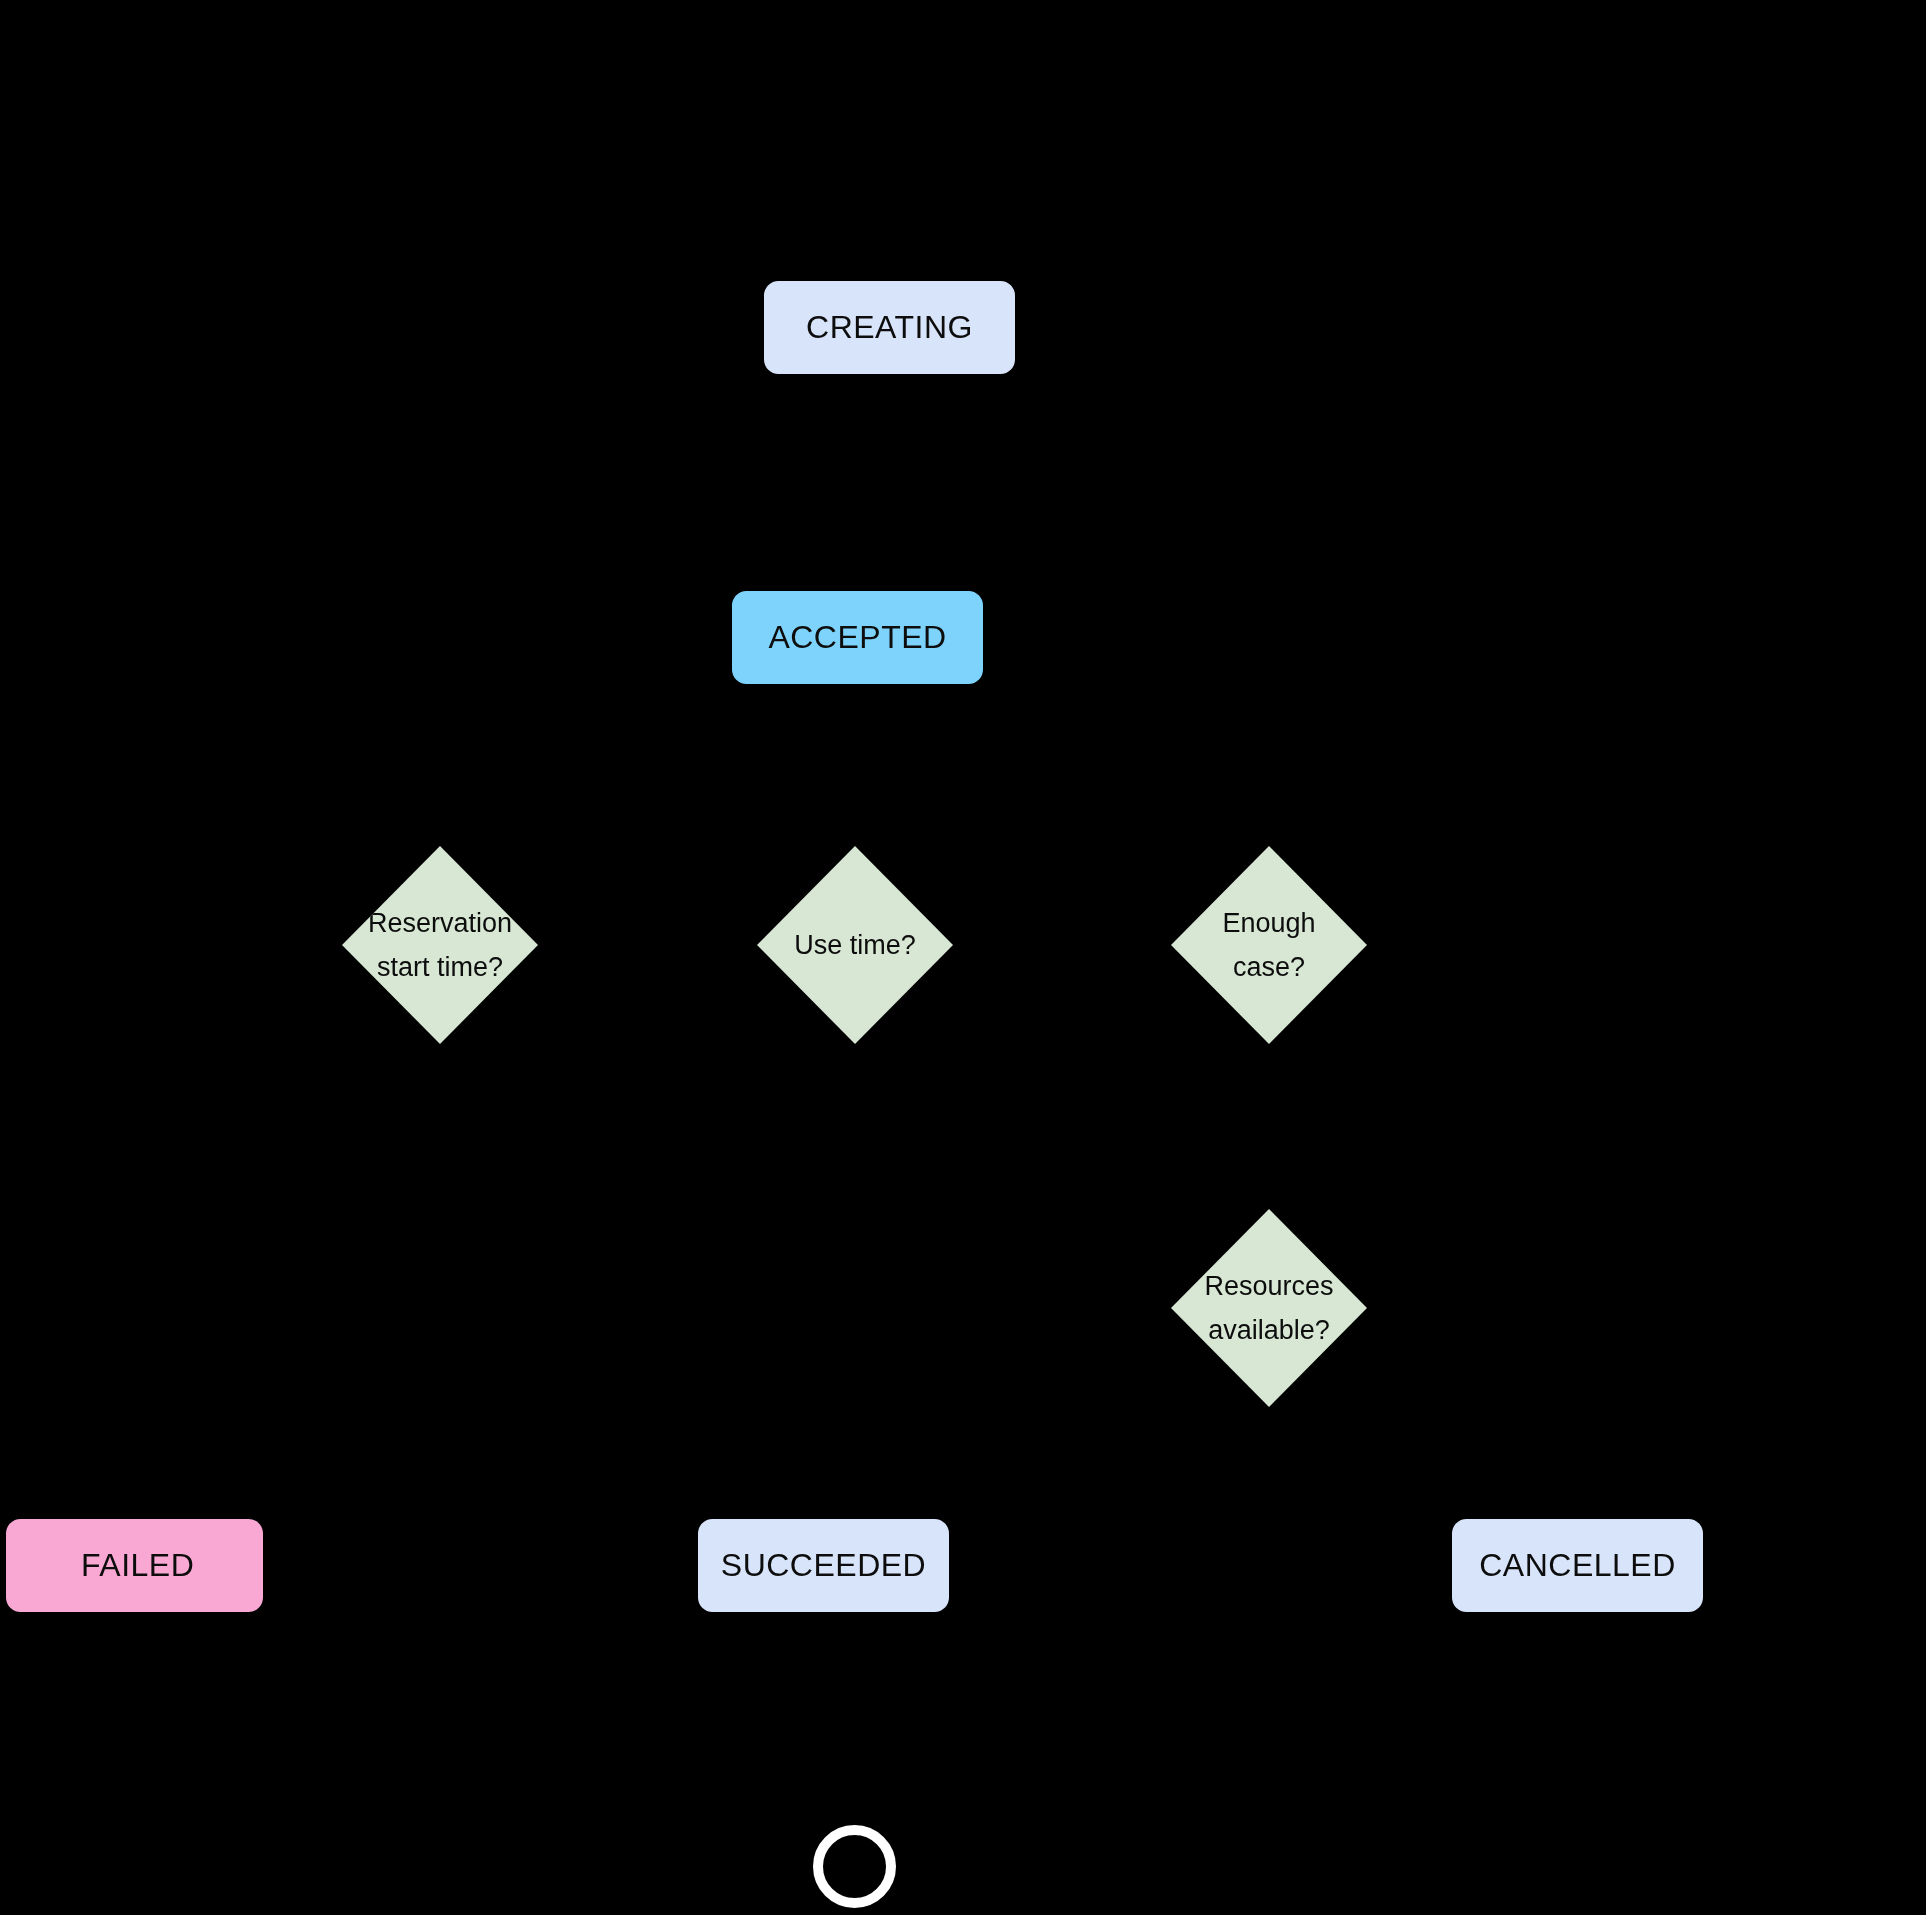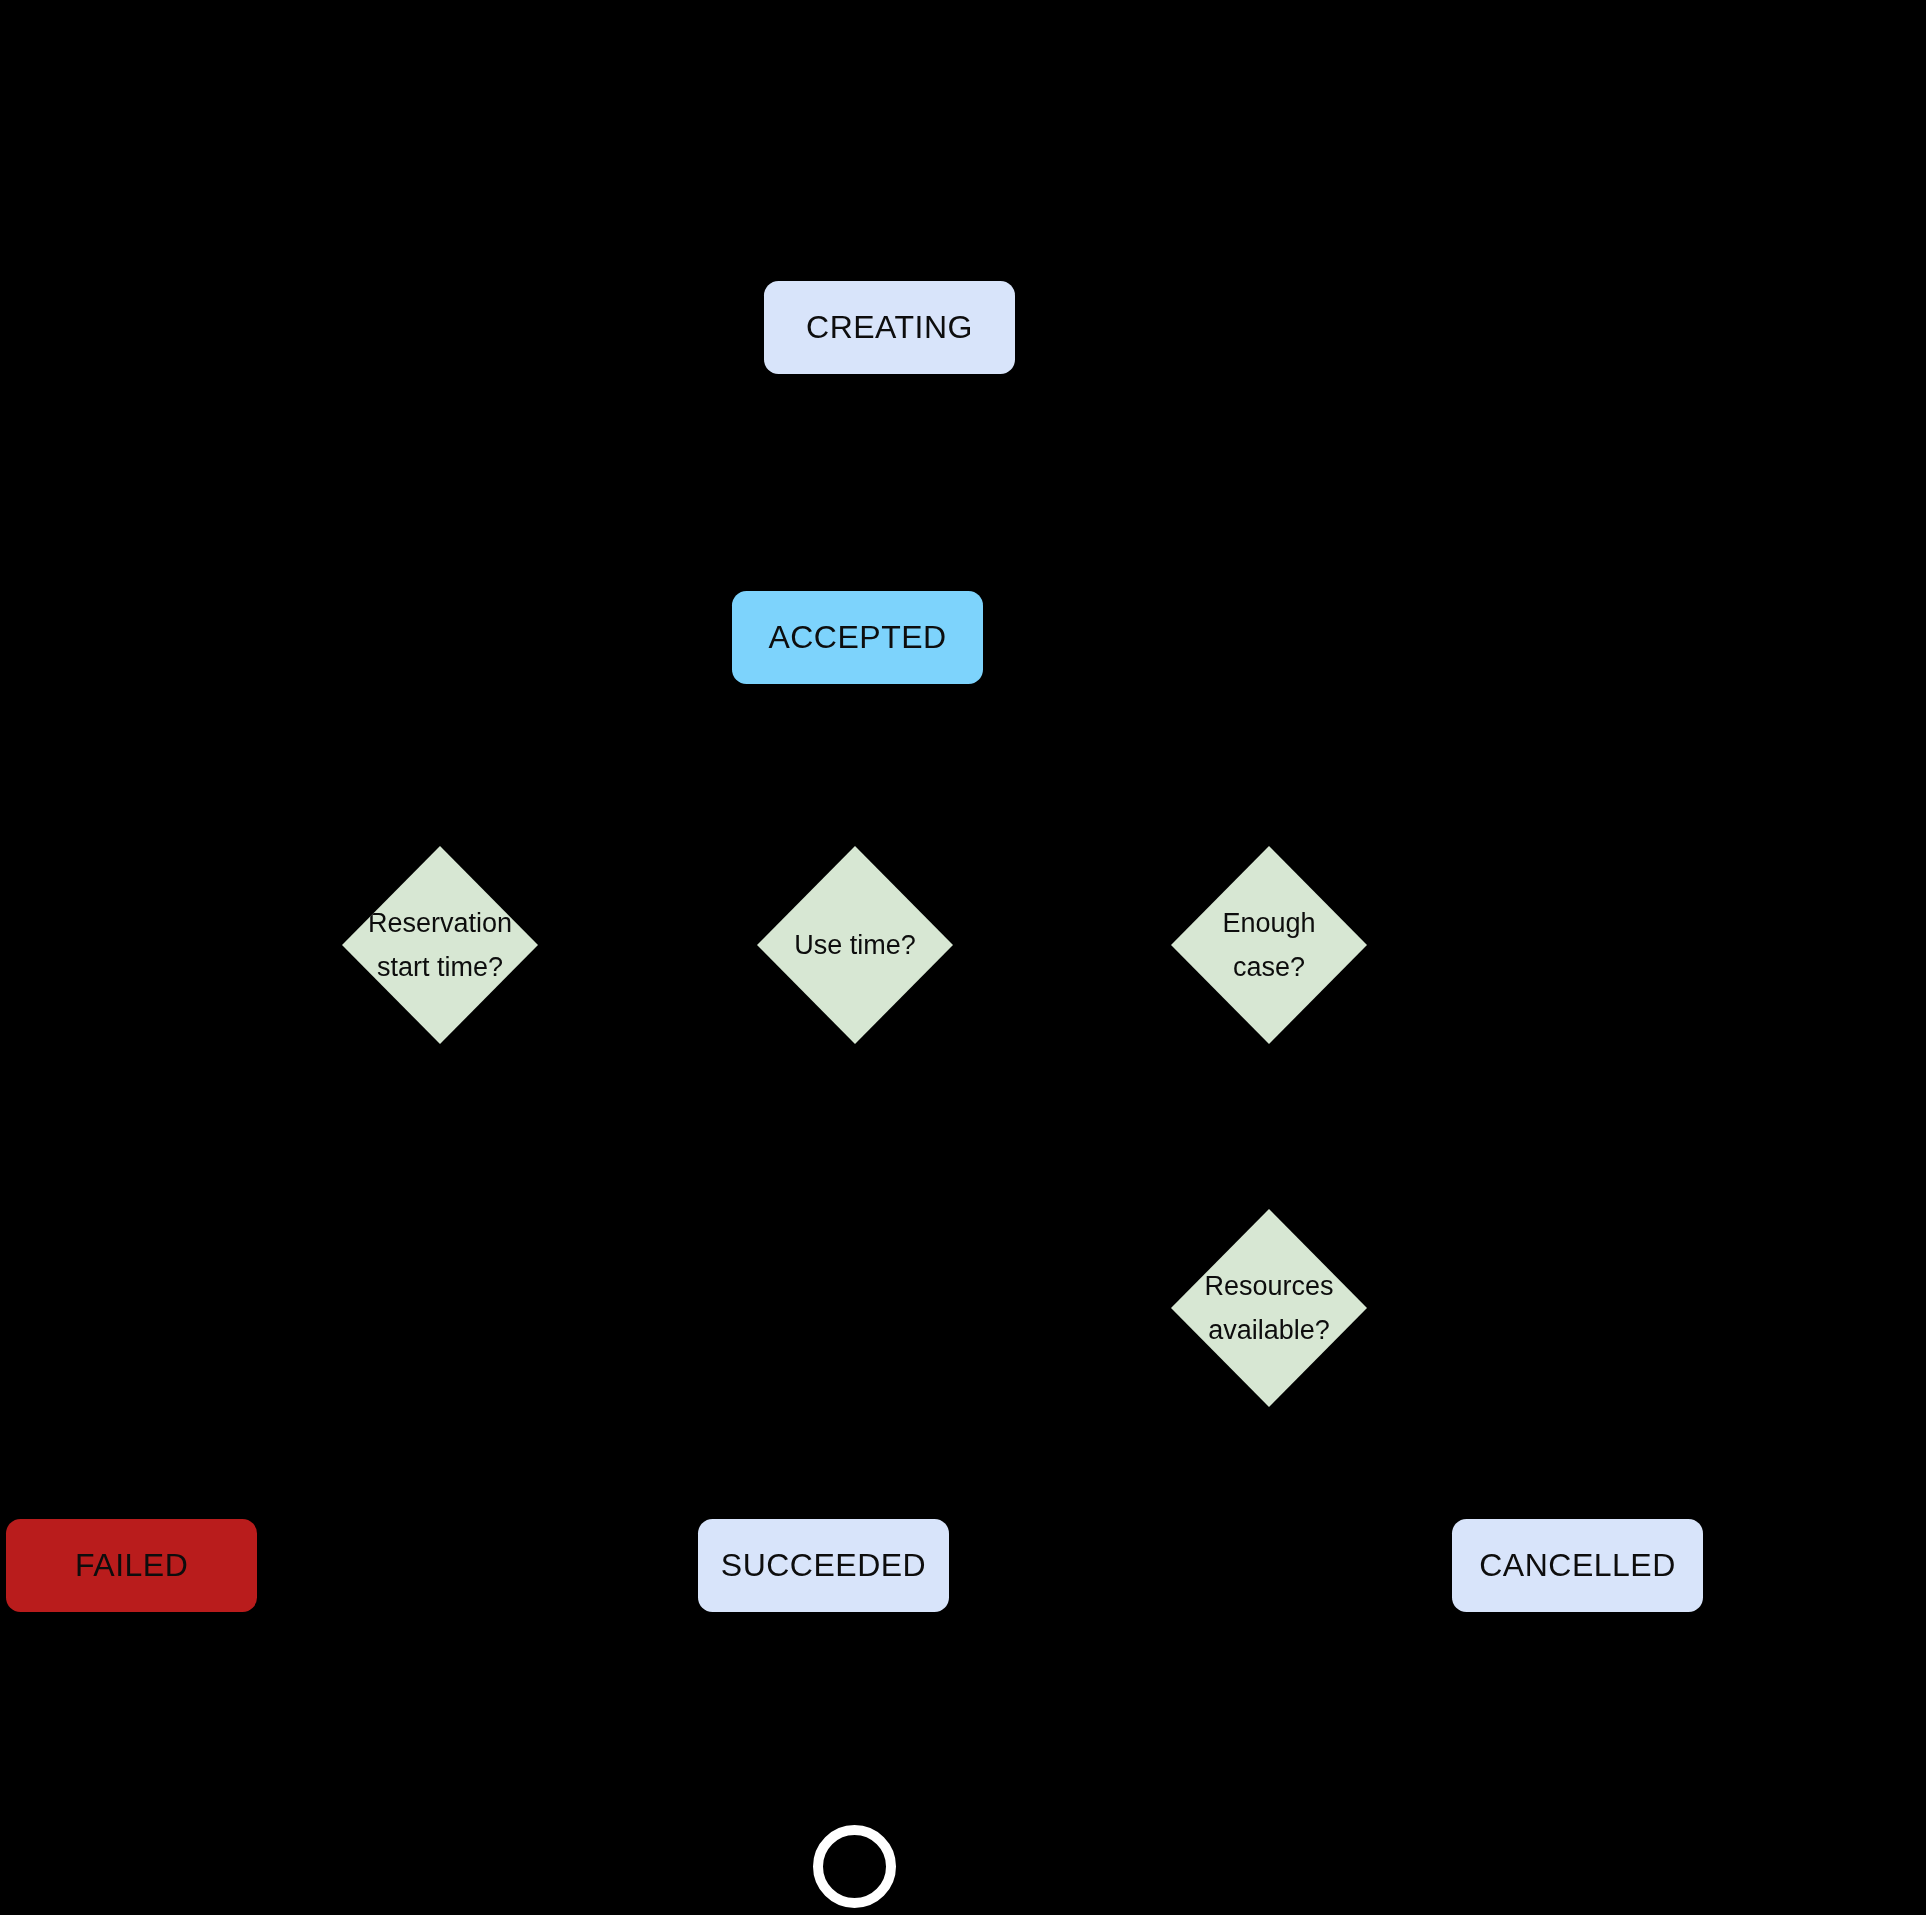--- a/index.html
+++ b/index.html
@@ -96,21 +96,21 @@
   <div class="decision" id="dec-quota" style="background-color: rgb(215, 231, 211);">
     <span class="line">Enough</span>
     <span class="line">case?</span>
   </div>
 
   <div class="decision" id="dec-resources" style="background-color: rgb(215, 231, 211);">
     <span class="line">Resources</span>
     <span class="line">available?</span>
   </div>
 
-  <div class="state-box" id="box-failed" style="background-color: #b91c1c;">
+  <div class="state-box" id="box-failed" style="background-color: #f9a8d4; padding-left: 6px;">
     <span>FAILED</span>
   </div>
 
   <div class="state-box" id="box-succeeded" style="background-color: rgb(216, 228, 250);">
     <span>SUCCEEDED</span>
   </div>
 
   <div class="state-box" id="box-cancelled" style="background-color: rgb(216, 228, 250);">
     <span>CANCELLED</span>
   </div>

